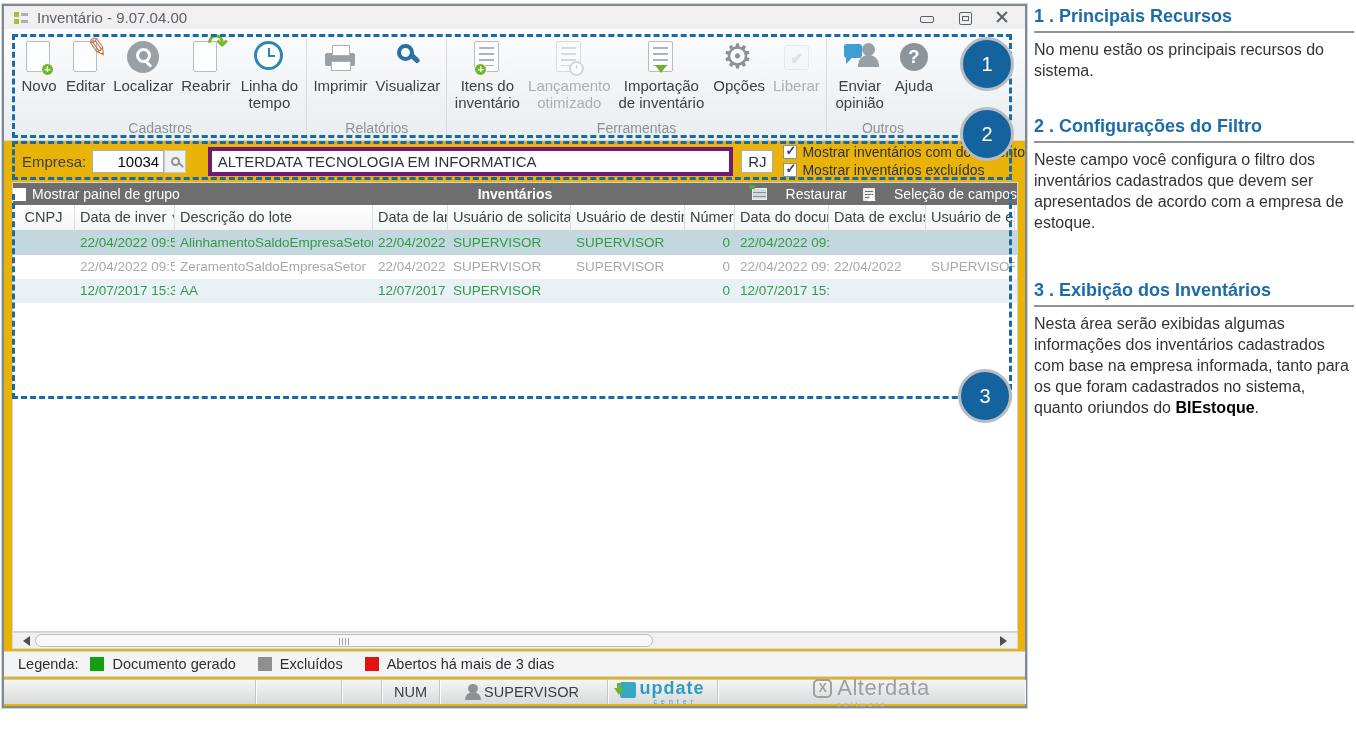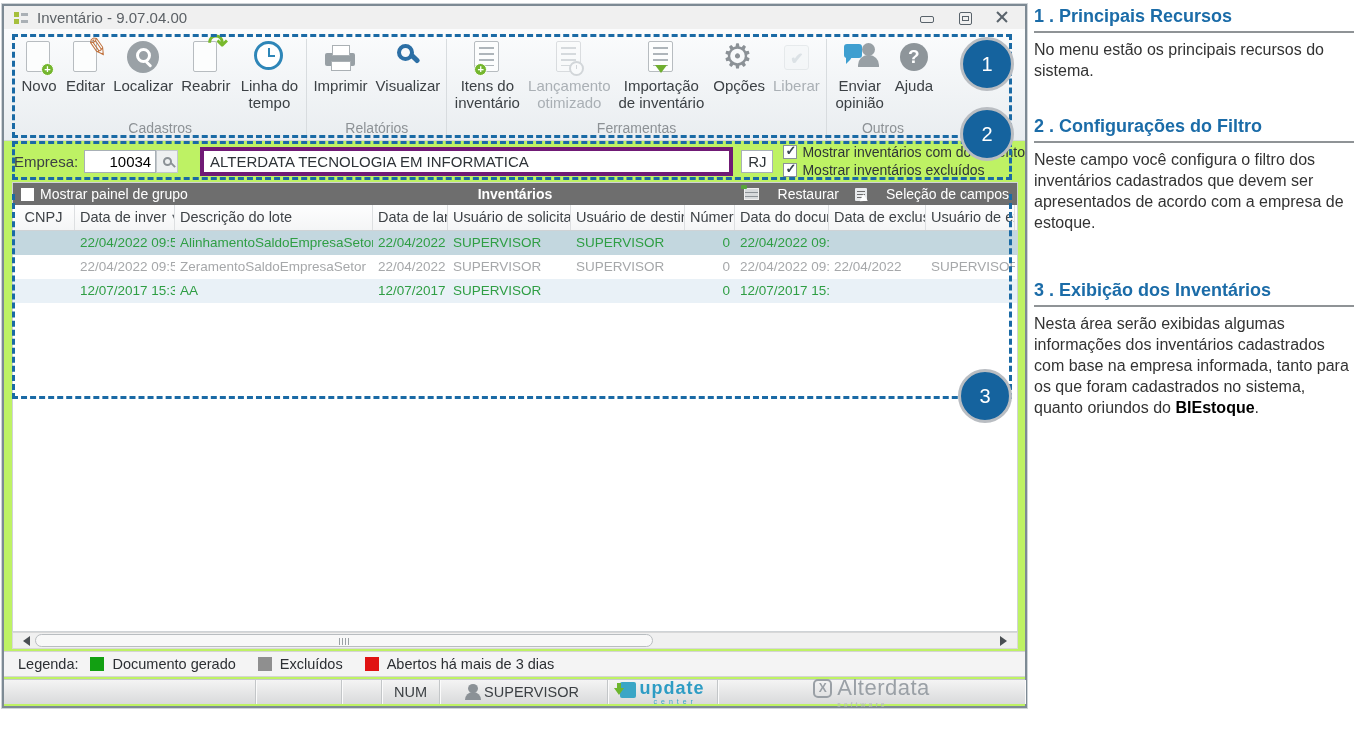--- a/index.html
+++ b/index.html
@@ -1,21 +1,21 @@
 <!DOCTYPE html>
 <html><head>
 <meta charset="utf-8">
 <style>
   * { box-sizing: border-box; margin: 0; padding: 0; }
   html,body { width:1356px; height:730px; background:#fff; font-family:"Liberation Sans",sans-serif; }
   .stage { position:relative; width:1356px; height:730px; overflow:hidden; }
 
   
   .win { position:absolute; left:2px; top:4px; width:1025px; height:704px;
-         background:#bef264; border:2px solid #7d8a94; box-shadow:0 0 0 1px #cfd4d8; }
+         background:#eab308; border:2px solid #7d8a94; box-shadow:0 0 0 1px #cfd4d8; }
   .titlebar { position:absolute; left:0; top:0; right:0; height:23px; background:#f0f0f0;
               display:flex; align-items:center; padding-left:9px; }
   .title-text { font-size:15px; color:#5c6166; margin-left:8px; }
   .i-app { position:relative; width:16px; height:15px; }
   .i-app::before { content:""; position:absolute; left:1px; top:2px; width:5px; height:5px; background:#a6bf3c; box-shadow:0 7px 0 #a6bf3c; }
   .i-app::after { content:""; position:absolute; left:8px; top:3px; width:7px; height:3px; background:#aab0b5; box-shadow:0 7px 0 #aab0b5; }
   .winctrls { position:absolute; right:12px; top:3px; display:flex; gap:16px; }
   .wc { width:22px; height:17px; position:relative; cursor:pointer; }
   .wc-min::before { content:""; position:absolute; left:5px; top:7px; width:12px; height:5px; border:1px solid #59636b; border-radius:2px; }
   .wc-rest::before { content:""; position:absolute; left:6px; top:3px; width:11px; height:11px; border:1px solid #59636b; border-radius:2px; }
@@ -72,36 +72,36 @@
   .i-checkbig::before { content:"\2714"; display:block; text-align:center; color:#bdc8cf; font:bold 16px/25px "Liberation Sans",sans-serif; }
   .i-person { position:absolute; right:4px; top:4px; width:13px; height:13px; border-radius:50%; background:#98a0a5; }
   .i-person::after { content:""; position:absolute; left:-4px; top:12px; width:21px; height:12px; border-radius:10px 10px 0 0; background:#98a0a5; }
   .i-bubble { position:absolute; left:3px; top:5px; width:18px; height:14px; background:#3f9fd0; border-radius:3px; }
   .i-bubble::after { content:""; position:absolute; left:2px; bottom:-6px; width:0; height:0; border:4px solid transparent; border-top:6px solid #3f9fd0; border-left:4px solid #3f9fd0; }
   .i-help { position:absolute; left:5px; top:4px; width:28px; height:28px; border-radius:50%; background:#8e959a; }
   .i-help::before { content:"?"; display:block; text-align:center; color:#fff; font:bold 19px/28px "Liberation Sans",sans-serif; }
 
   
   .filterrow { position:absolute; left:0; top:136px; right:0; height:38px; display:flex; align-items:center; }
-  .f-label { font-size:15px; color:#3c4145; margin-left:10px; }
+  .f-label { font-size:15px; color:#3c4145; margin-left:18px; }
   .f-code { width:72px; height:23px; border:1px solid #a8b0b6; background:#fff; font:15px "Liberation Sans",sans-serif; text-align:right; padding-right:4px; margin-left:6px; }
   .f-searchbtn { width:22px; height:23px; background:#eef0f1; border:1px solid #c3c8cc; display:flex; align-items:center; justify-content:center; cursor:pointer; }
   .i-search-sm { width:9px; height:9px; border:2px solid #8b9196; border-radius:50%; position:relative; }
   .i-search-sm::after { content:""; position:absolute; right:-4px; bottom:-4px; width:2px; height:6px; background:#8b9196; transform:rotate(-45deg); }
   .f-name { width:536px; height:29px; border:4px solid #701a75; background:#fff; font:15px "Liberation Sans",sans-serif; padding-left:6px; margin-left:22px; color:#2e3338; }
   .f-uf { width:32px; height:23px; border:1px solid #a8b0b6; background:#fff; font:15px "Liberation Sans",sans-serif; text-align:center; margin-left:8px; color:#2e3338; }
   .f-checks { display:flex; flex-direction:column; gap:2px; margin-left:10px; }
   .cb-row { display:flex; align-items:center; gap:5px; cursor:pointer; }
   .cb { width:14px; height:14px; background:#fff; border:1px solid #8a9298; position:relative; flex:none; }
   .cb.checked::after { content:"\2713"; position:absolute; left:1px; top:-3px; font:bold 13px/16px "Liberation Sans",sans-serif; color:#3a4750; }
   .cb-lbl { font-size:14px; color:#2e3338; white-space:nowrap; }
 
   
   .gridwrap { position:absolute; left:8px; top:176px; width:1006px; height:450px; background:#fff; border:1px solid #cfd3d6; }
-  .groupbar { position:absolute; left:0; top:0; right:0; height:22px; background:#6e6e6e; display:flex; align-items:center; padding:0 8px; }
+  .groupbar { position:absolute; left:0; top:0; right:0; height:22px; background:#6e6e6e; display:flex; align-items:center; padding:0 0; }
   .gb-check { width:13px; height:13px; background:#fff; border:1px solid #fff; margin-right:6px; cursor:pointer; }
   .gb-lbl { font-size:14px; color:#fff; }
   .gb-title { position:absolute; left:0; right:0; text-align:center; font-size:14px; font-weight:bold; color:#fff; pointer-events:none; }
   .gb-right { margin-left:auto; display:flex; gap:16px; align-items:center; }
   .gb-item { display:flex; align-items:center; gap:19px; color:#fff; font-size:14px; cursor:pointer; }
   .i-rest { width:15px; height:12px; background:#d7dadc; border:1px solid #efefef; position:relative; }
   .i-rest::before { content:""; position:absolute; left:0; right:0; top:3px; height:1px; background:#8b9196; box-shadow:0 4px 0 #8b9196; }
   .i-rest::after { content:""; position:absolute; left:-4px; top:-4px; width:6px; height:4px; background:#57a53a; border-radius:1px; }
   .i-sel { width:12px; height:13px; background:#e8eaec; border-radius:1px; position:relative; }
   .i-sel::before { content:""; position:absolute; left:2px; right:2px; top:3px; height:1px; background:#6e6e6e; box-shadow:0 3px 0 #6e6e6e,0 6px 0 #6e6e6e; }

